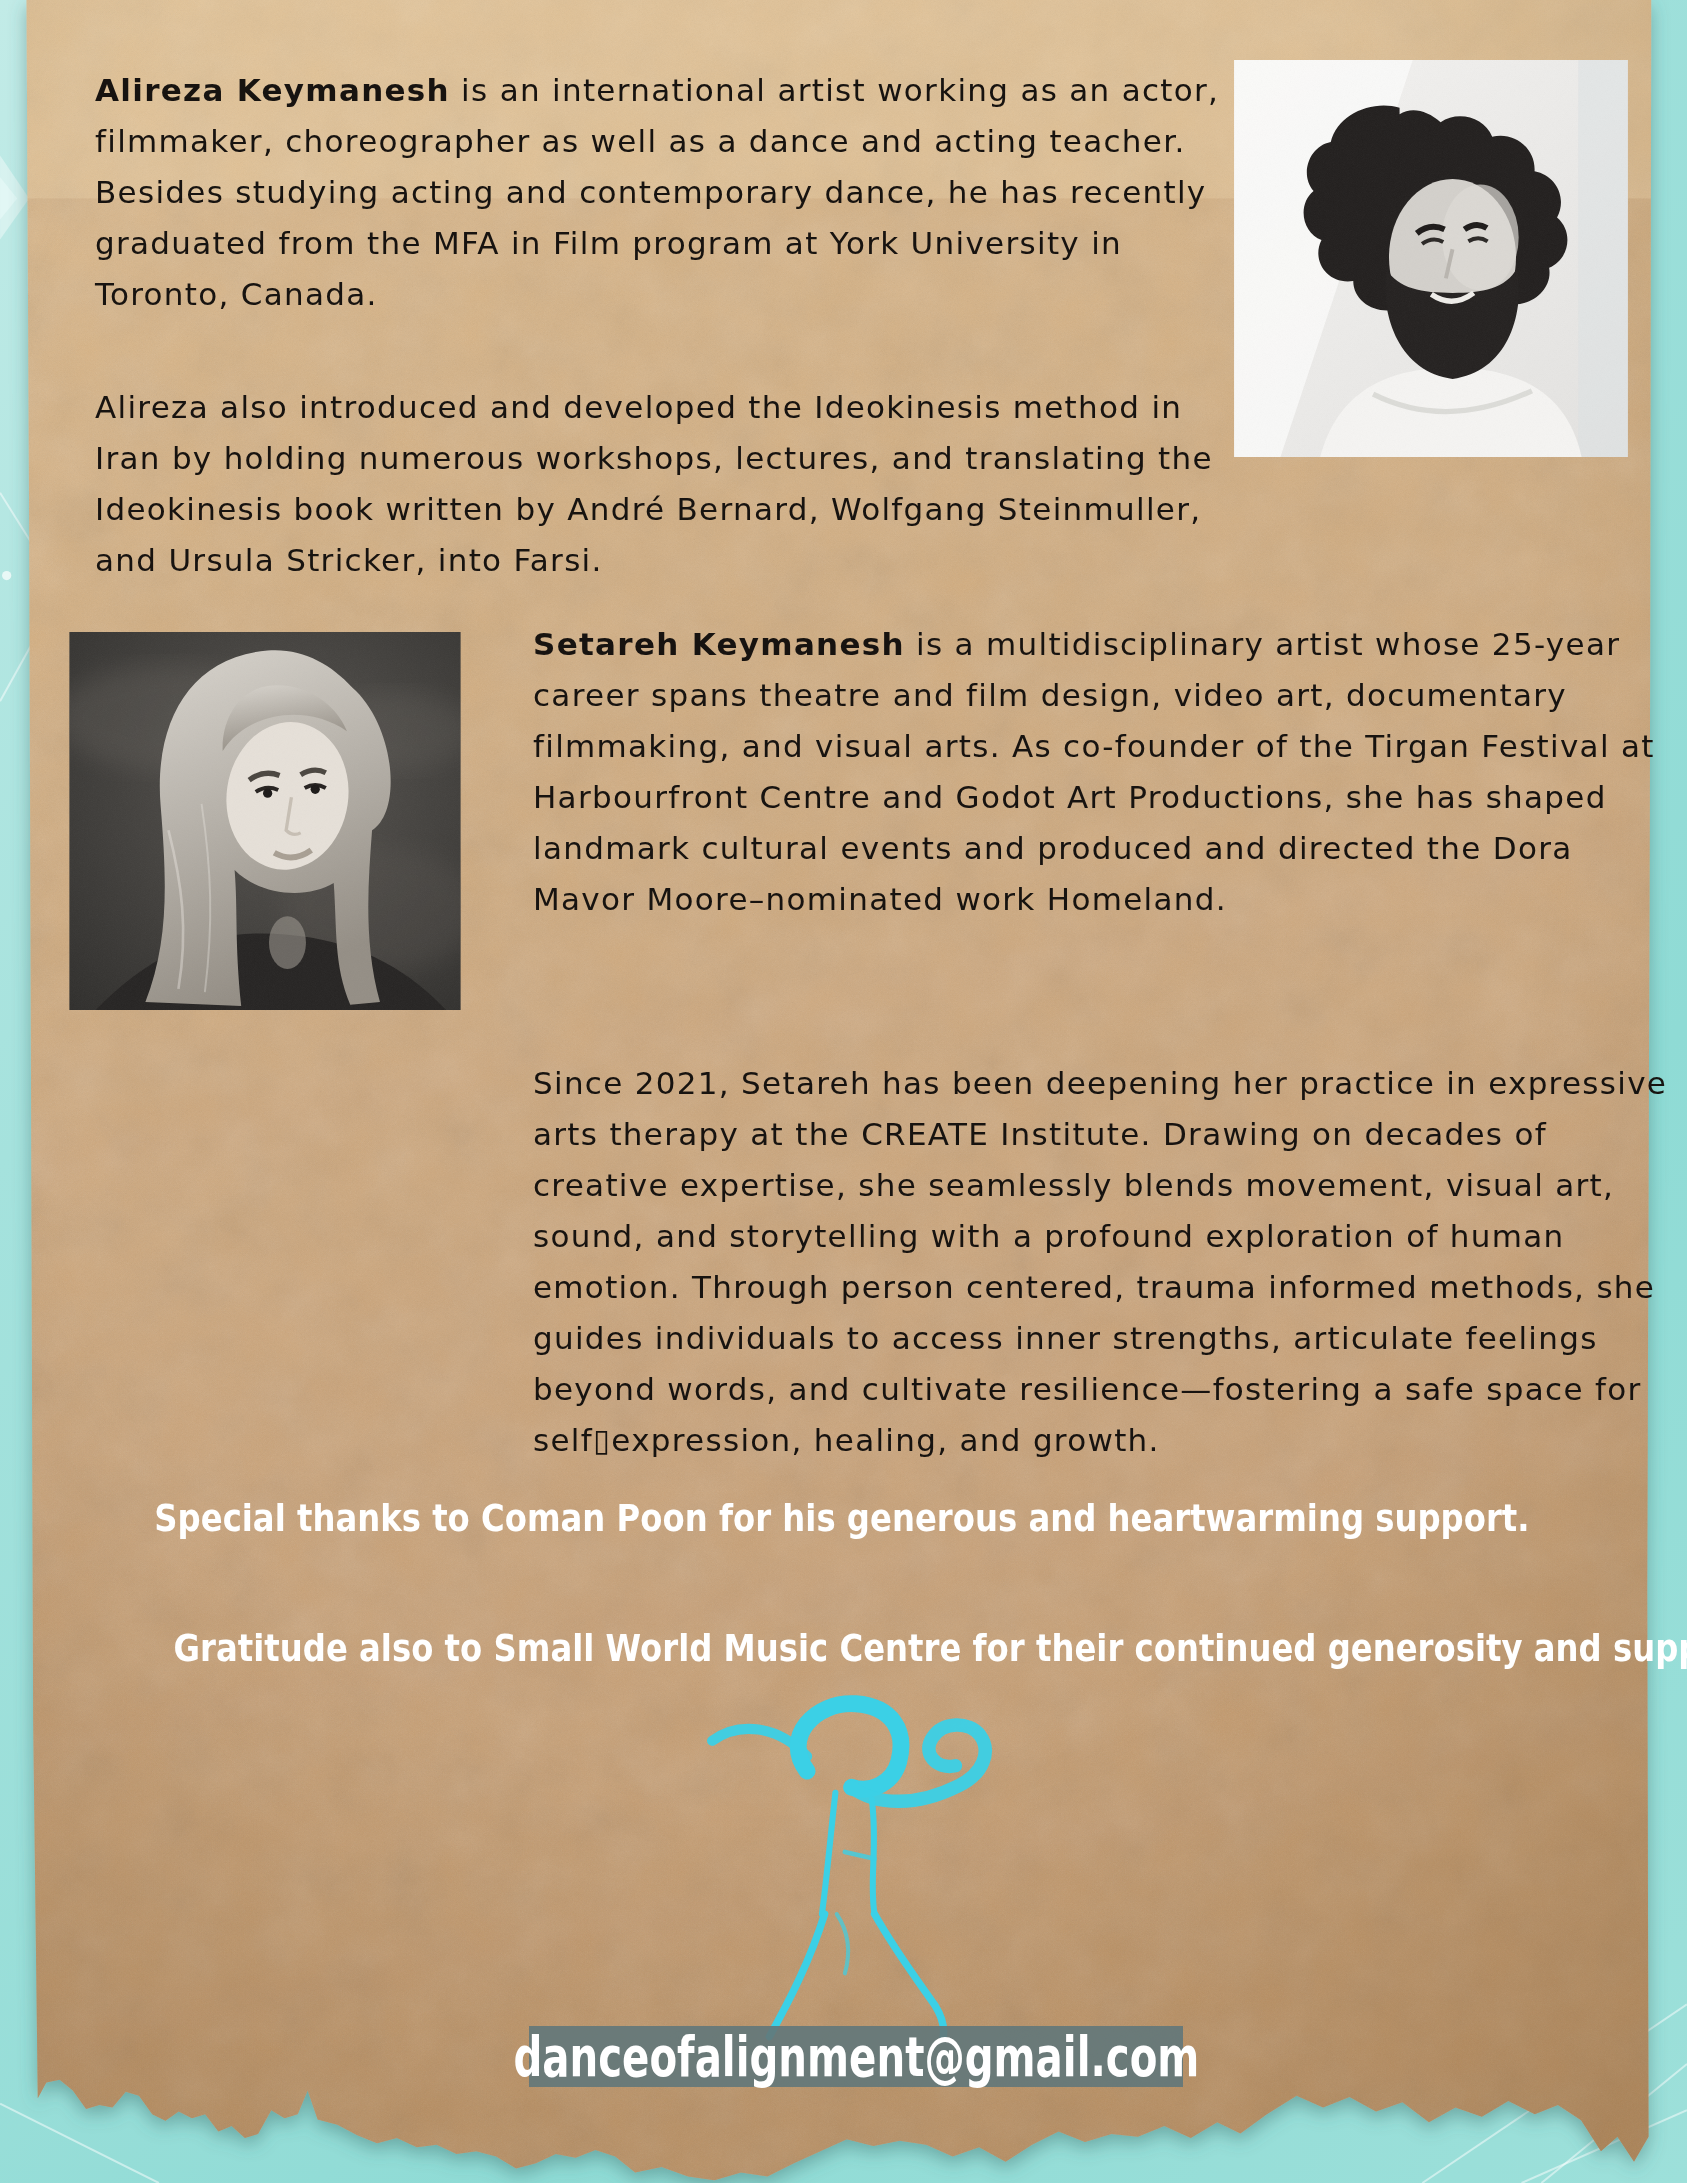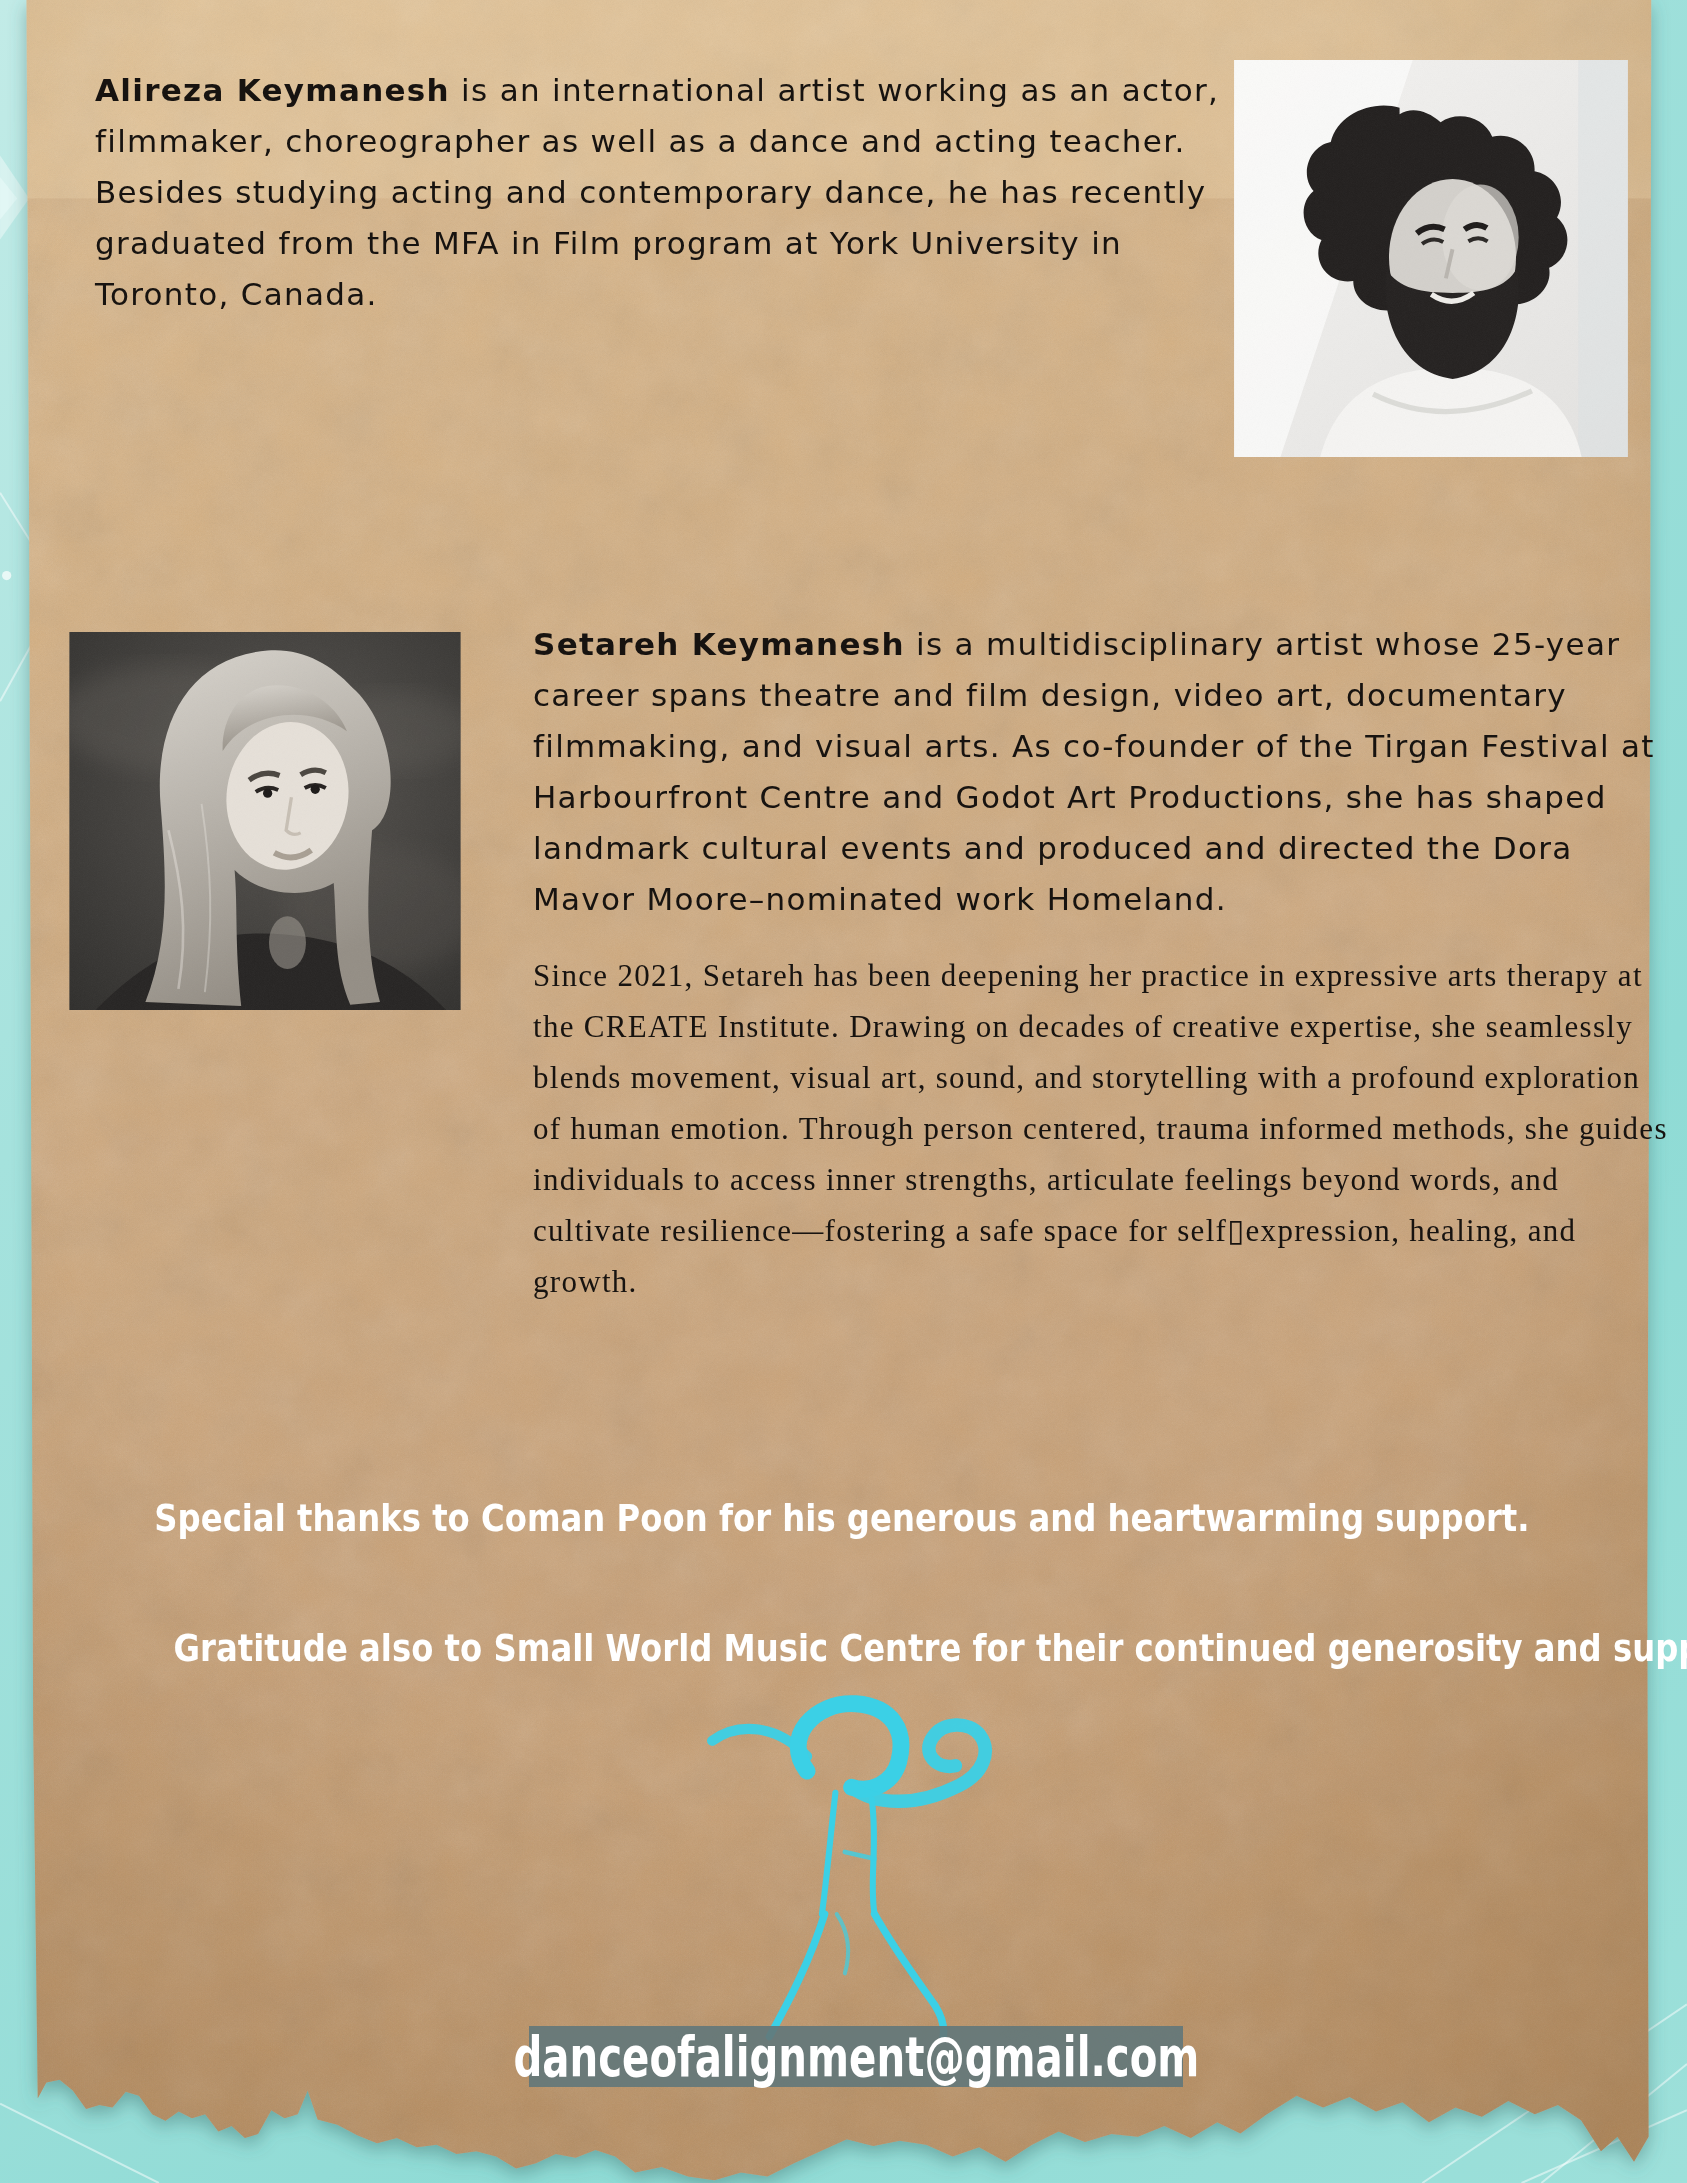--- a/index.html
+++ b/index.html
@@ -148,26 +148,29 @@
       <path d="M200,260 C215,360 218,440 205,545" stroke="#efece6" stroke-width="3" opacity="0.35" fill="none"></path>
       <ellipse cx="330" cy="470" rx="28" ry="40" fill="#9a958c" opacity="0.6"></ellipse>
       <rect width="592" height="572" filter="url(#pnoise2)" opacity="0.05"></rect>
     </svg>
   </div>
 
   <div class="txt" style="left:67px;top:65px;width:1161px;">
     <span class="b">Alireza Keymanesh</span><span> is an international artist working as an actor, filmmaker, choreographer as well as a dance and acting teacher. Besides studying acting and contemporary dance, he has recently graduated from the MFA in Film program at York University in Toronto, Canada.</span>
   </div>
 
+  <div class="txt" style="left:67px;top:382px;width:1161px;">
+    <span>Alireza also introduced and developed the Ideokinesis method in Iran by holding numerous workshops, lectures, and translating the Ideokinesis book written by André Bernard, Wolfgang Steinmuller, and Ursula Stricker, into Farsi.</span>
+  </div>
 
   <div class="txt" style="left:505px;top:619px;width:1135px;">
     <span class="b">Setareh Keymanesh</span><span> is a multidisciplinary artist whose 25-year career spans theatre and film design, video art, documentary filmmaking, and visual arts. As co-founder of the Tirgan Festival at Harbourfront Centre and Godot Art Productions, she has shaped landmark cultural events and produced and directed the Dora Mavor Moore–nominated work Homeland.</span>
   </div>
 
-  <div class="txt" style="left:505px;top:950px;width:1138px;font-family:Liberation Serif, serif;">
+  <div class="txt" style="left:505px;top:1058px;width:1138px;">
     <span>Since 2021, Setareh has been deepening her practice in expressive arts therapy at the CREATE Institute. Drawing on decades of creative expertise, she seamlessly blends movement, visual art, sound, and storytelling with a profound exploration of human emotion. Through person centered, trauma informed methods, she guides individuals to access inner strengths, articulate feelings beyond words, and cultivate resilience—fostering a safe space for self▯expression, healing, and growth.</span>
   </div>
 
   <div class="thanks" style="top:1496px;">
     <span class="cond"><span>Special thanks to </span><span class="xb">Coman Poon</span><span> for his generous and heartwarming support.</span></span>
   </div>
   <div class="thanks" style="top:1626px;">
     <span class="cond"><span>Gratitude also to </span><span class="xb">Small World Music Centre</span><span> for their continued generosity and support.</span></span>
   </div>
 

